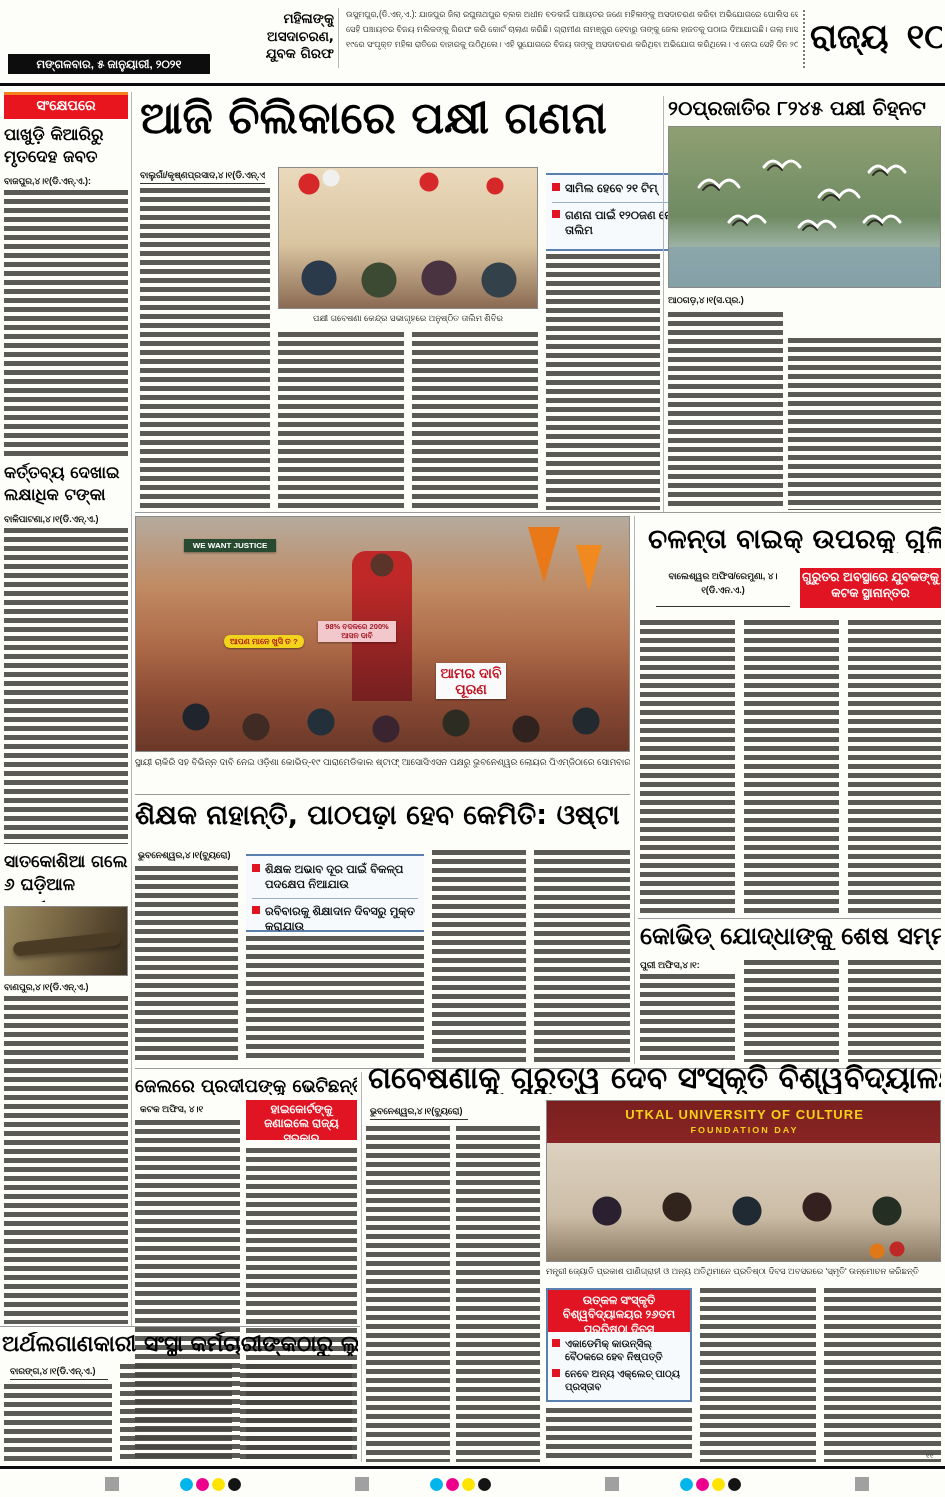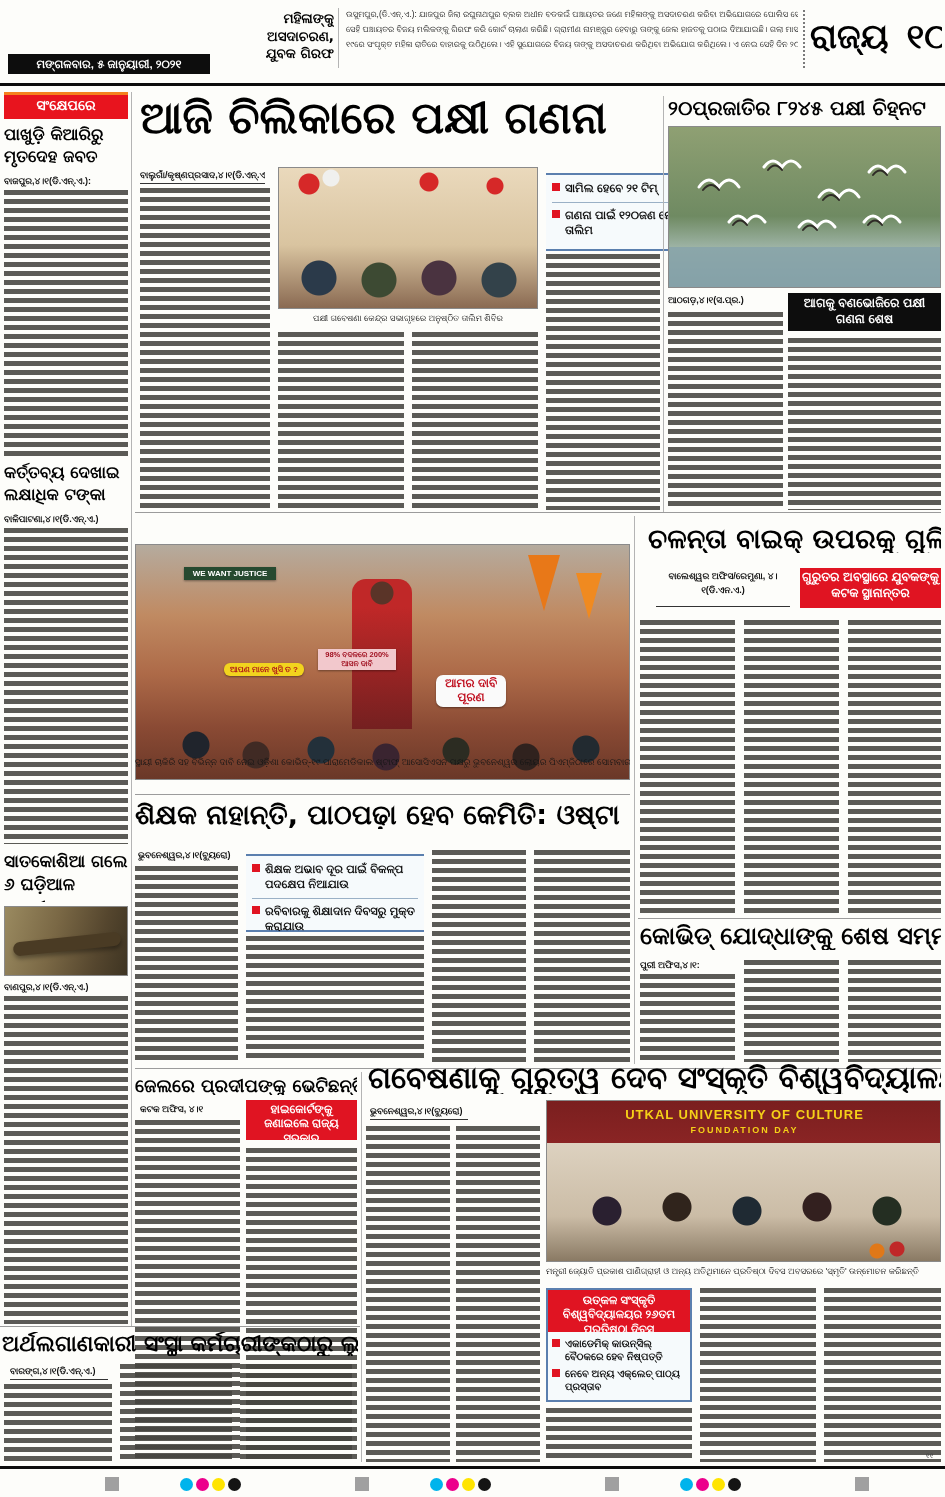--- a/index.html
+++ b/index.html
@@ -133,42 +133,41 @@
           <path d="M99,43 q7,-9 14,0"></path>
         <path d="M154,73 q8,-10 16,0"></path>
           <path d="M204,48 q7,-9 14,0"></path>
         <path d="M64,98 q7,-9 14,0"></path>
           <path d="M134,103 q7,-9 14,0"></path>
           <path d="M199,98 q7,-9 14,0"></path>
       </g>
     </svg>
   </div>
   <div class="abs byline nw" style="left:668px;top:295px;width:115px;">ଆଠଗଡ଼,୪।୧(ସ.ପ୍ର.)</div>
-  <div class="abs blackbox" style="left:788px;top:293px;width:153px;height:38px;font-size:12.5px;padding:2px;box-sizing:border-box;overflow:hidden;">ଆଗକୁ ବଣଭୋଜିରେ ପକ୍ଷୀ ଗଣନା ଶେଷ</div>
   <div class="abs g" style="left:668px;top:312px;width:115px;height:198px;"></div>
   <div class="abs g" style="left:788px;top:338px;width:153px;height:172px;"></div>
 
   <div class="abs rule-h" style="left:135px;top:512px;width:806px;"></div>
   <div class="photo" style="left:135px;top:516px;width:495px;height:236px;
               background:
                 radial-gradient(circle 14px at 60px 200px,#20242c 0 13px,rgba(0,0,0,0) 14px),
                 radial-gradient(circle 14px at 120px 210px,#402a24 0 13px,rgba(0,0,0,0) 14px),
                 radial-gradient(circle 14px at 185px 205px,#23303a 0 13px,rgba(0,0,0,0) 14px),
                 radial-gradient(circle 14px at 250px 212px,#3a2430 0 13px,rgba(0,0,0,0) 14px),
                 radial-gradient(circle 14px at 320px 206px,#2c2c22 0 13px,rgba(0,0,0,0) 14px),
                 radial-gradient(circle 14px at 390px 212px,#30221e 0 13px,rgba(0,0,0,0) 14px),
                 radial-gradient(circle 14px at 450px 204px,#222a30 0 13px,rgba(0,0,0,0) 14px),
-                linear-gradient(180deg,#b5ab9e 0%,#c08a62 30%,#ad6a48 55%,#8a4a34 78%,#6a3828 100%); margin-top: 28px;">
+                linear-gradient(180deg,#b5ab9e 0%,#c08a62 30%,#ad6a48 55%,#8a4a34 78%,#6a3828 100%);">
     <div class="abs" style="left:392px;top:10px;width:0;height:0;border-left:16px solid rgba(0,0,0,0);border-right:16px solid rgba(0,0,0,0);border-top:56px solid #e87818;"></div>
     <div class="abs" style="left:440px;top:28px;width:0;height:0;border-left:13px solid rgba(0,0,0,0);border-right:13px solid rgba(0,0,0,0);border-top:46px solid #f08a20;"></div>
     <div class="abs" style="left:216px;top:34px;width:60px;height:150px;background:radial-gradient(circle 12px at 30px 14px,#5a3428 0 11px,rgba(0,0,0,0) 12px),linear-gradient(#c02828 28px,#742020 100%);border-radius:14px 14px 0 0;"></div>
     <div class="placard" style="left:48px;top:22px;background:#274a30;color:#fff;font-size:8px;width:86px;">WE WANT JUSTICE</div>
     <div class="placard" style="left:88px;top:118px;background:#f2d41e;color:#b01818;font-size:8px;width:74px;border-radius:6px;">ଆପଣ ମାନେ ଖୁସି ତ ?</div>
     <div class="placard" style="left:182px;top:104px;background:#f2c8cc;color:#a01020;font-size:7.5px;width:72px;">98% ବଦଳରେ 200% ଆସନ ଦାବି</div>
-    <div class="placard" style="left:300px;top:130px;background:#fafafa;color:#c01020;font-size:12px;width:64px;border-radius:7px;">ଆମର ଦାବି ପୂରଣ</div>
+    <div class="placard" style="left:300px;top:146px;background:#fafafa;color:#c01020;font-size:14px;width:64px;">ଆମର ଦାବି ପୂରଣ</div>
   </div>
   <div class="abs cap nw" style="left:135px;top:757px;width:495px;font-weight:normal;font-size:9px;">ସ୍ଥାୟୀ ଚାକିରି ସହ ବିଭିନ୍ନ ଦାବି ନେଇ ଓଡ଼ିଶା କୋଭିଡ୍-୧୯ ପାରାମେଡିକାଲ ଷ୍ଟାଫ୍ ଆସୋସିଏସନ ପକ୍ଷରୁ ଭୁବନେଶ୍ୱର ଲୋୟର ପିଏମ୍‌ଜିଠାରେ ସୋମବାର ବିକ୍ଷୋଭ କରାଯାଇଥିଲା</div>
 
   <div class="abs rule-v" style="left:634px;top:516px;height:548px;"></div>
   <div class="abs hl nw" style="left:648px;top:524px;width:293px;font-size:27px;">ଚଳନ୍ତା ବାଇକ୍ ଉପରକୁ ଗୁଳିମାଡ଼</div>
   <div class="abs byline byline-u" style="left:656px;top:570px;width:134px;text-align:center;line-height:1.5;height:34px;overflow:hidden;">ବାଲେଶ୍ୱର ଅଫିସ/ରେମୁଣା, ୪।୧(ଡି.ଏନ.ଏ.)</div>
   <div class="abs redbox" style="left:800px;top:568px;width:141px;height:40px;font-size:12.5px;padding:2px;box-sizing:border-box;overflow:hidden;">ଗୁରୁତର ଅବସ୍ଥାରେ ଯୁବକଙ୍କୁ କଟକ ସ୍ଥାନାନ୍ତର</div>
   <div class="abs g" style="left:640px;top:620px;width:95px;height:294px;"></div>
   <div class="abs g" style="left:744px;top:620px;width:95px;height:294px;"></div>
   <div class="abs g" style="left:848px;top:620px;width:93px;height:294px;"></div>

